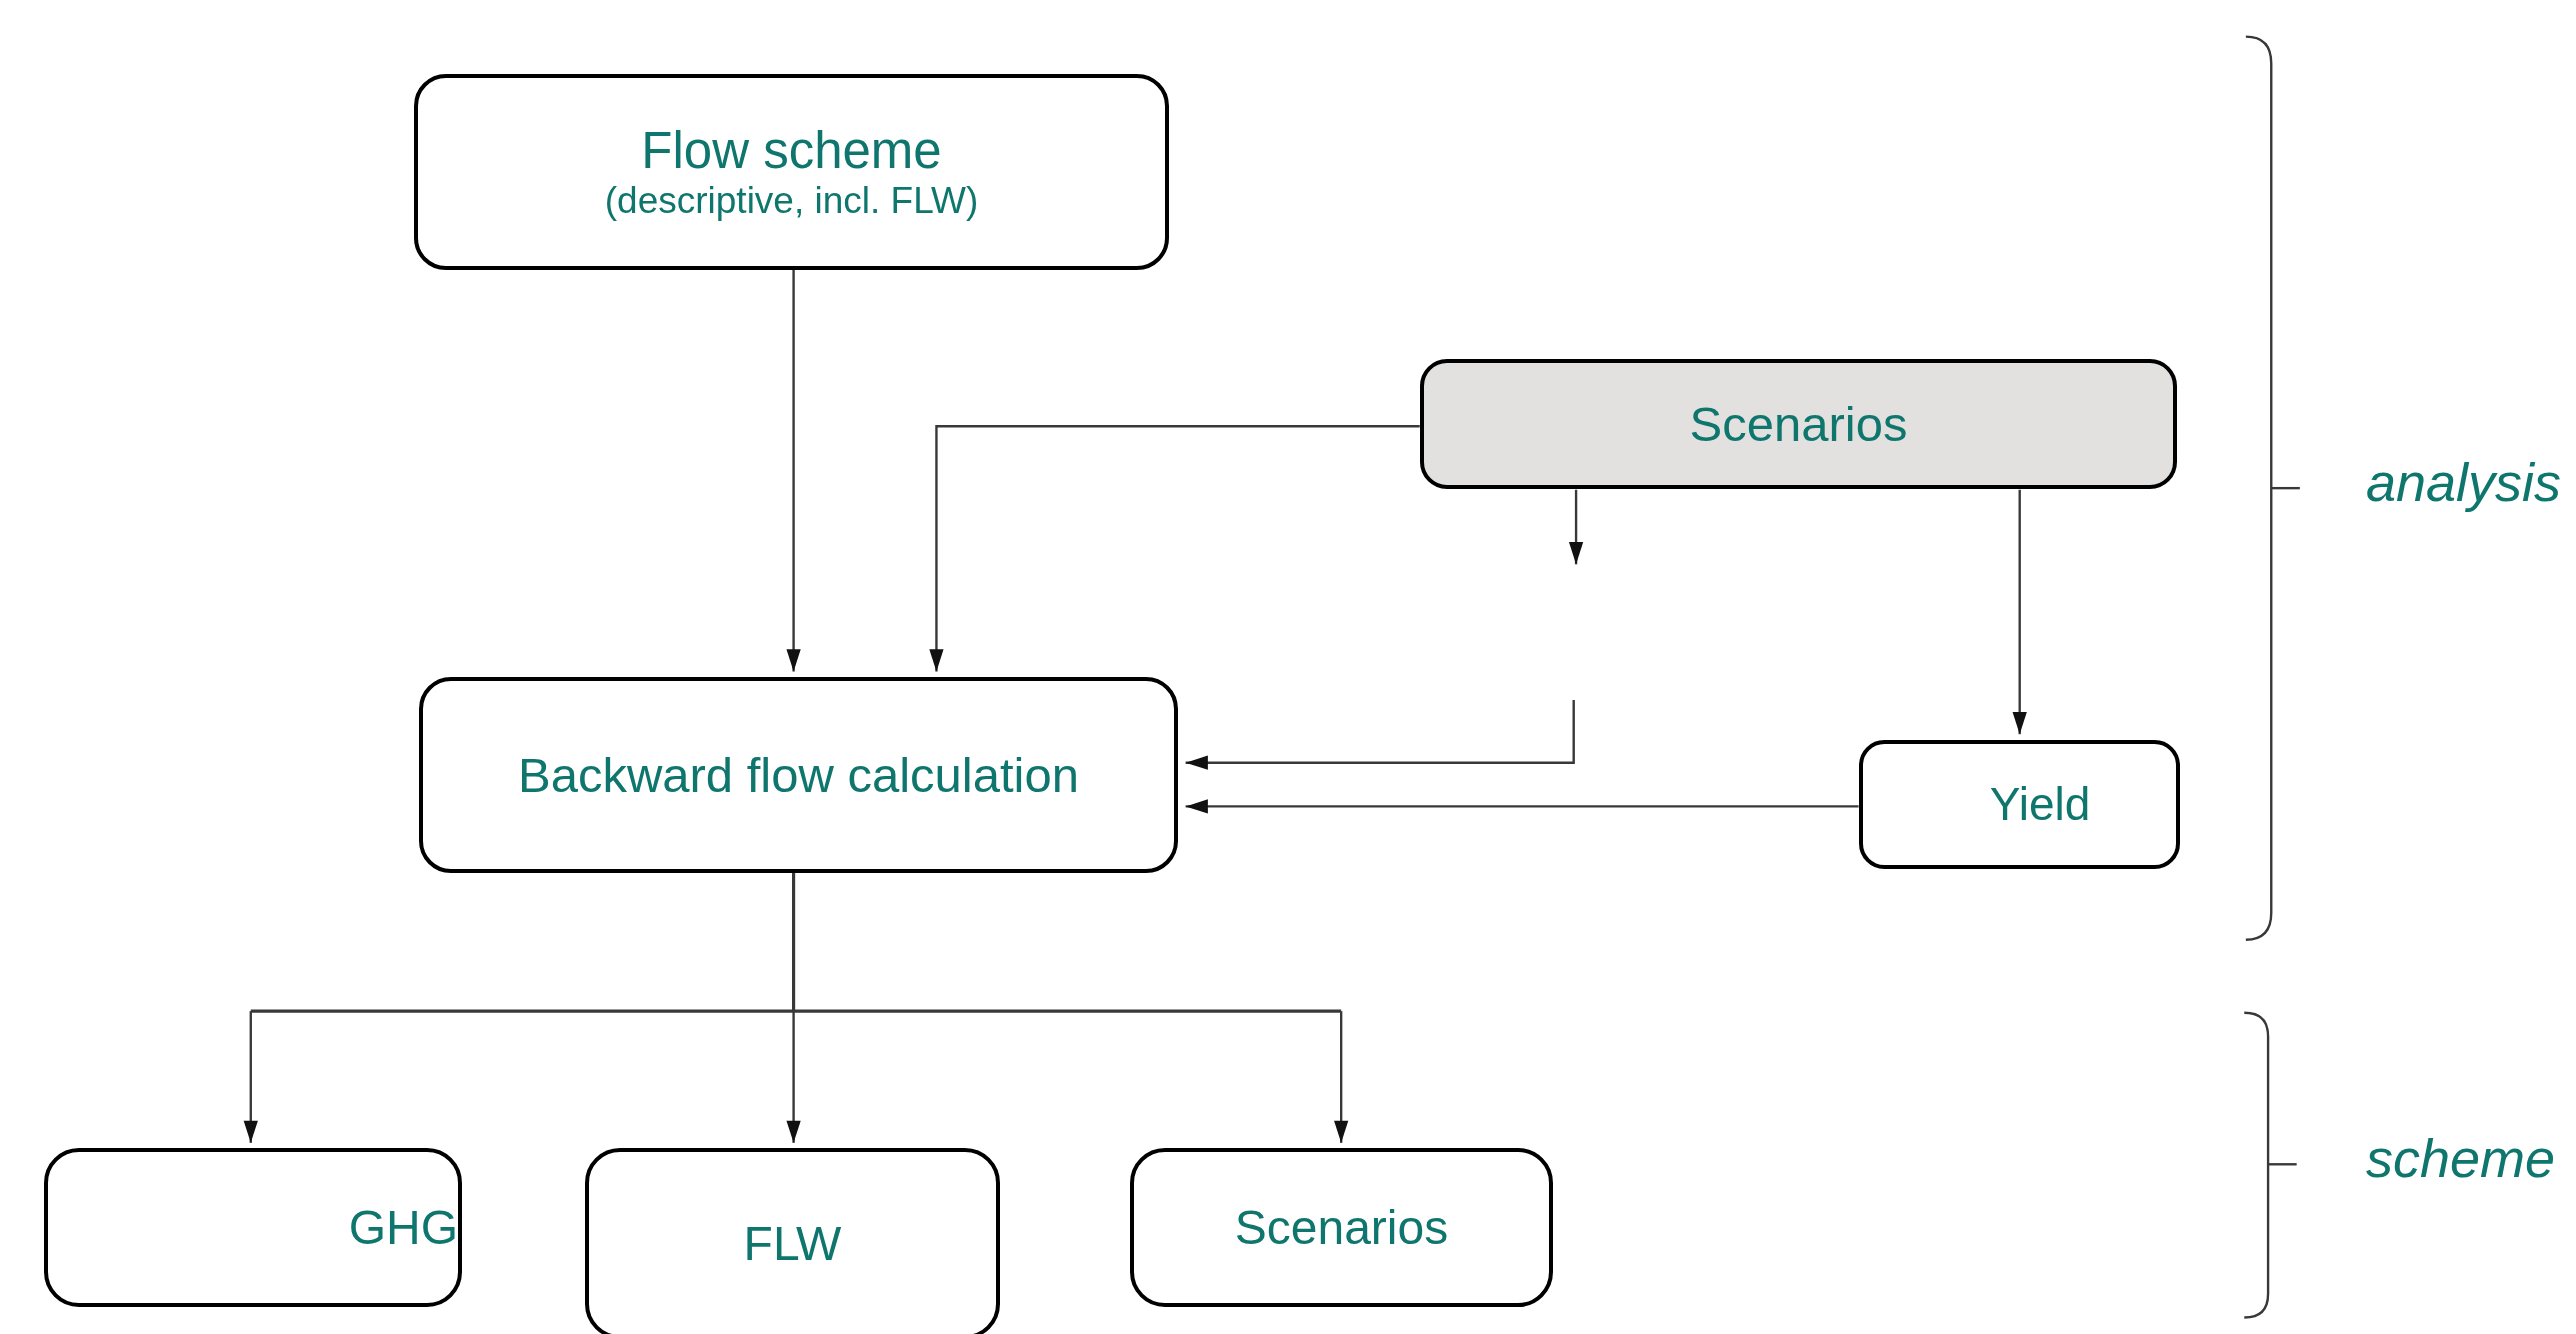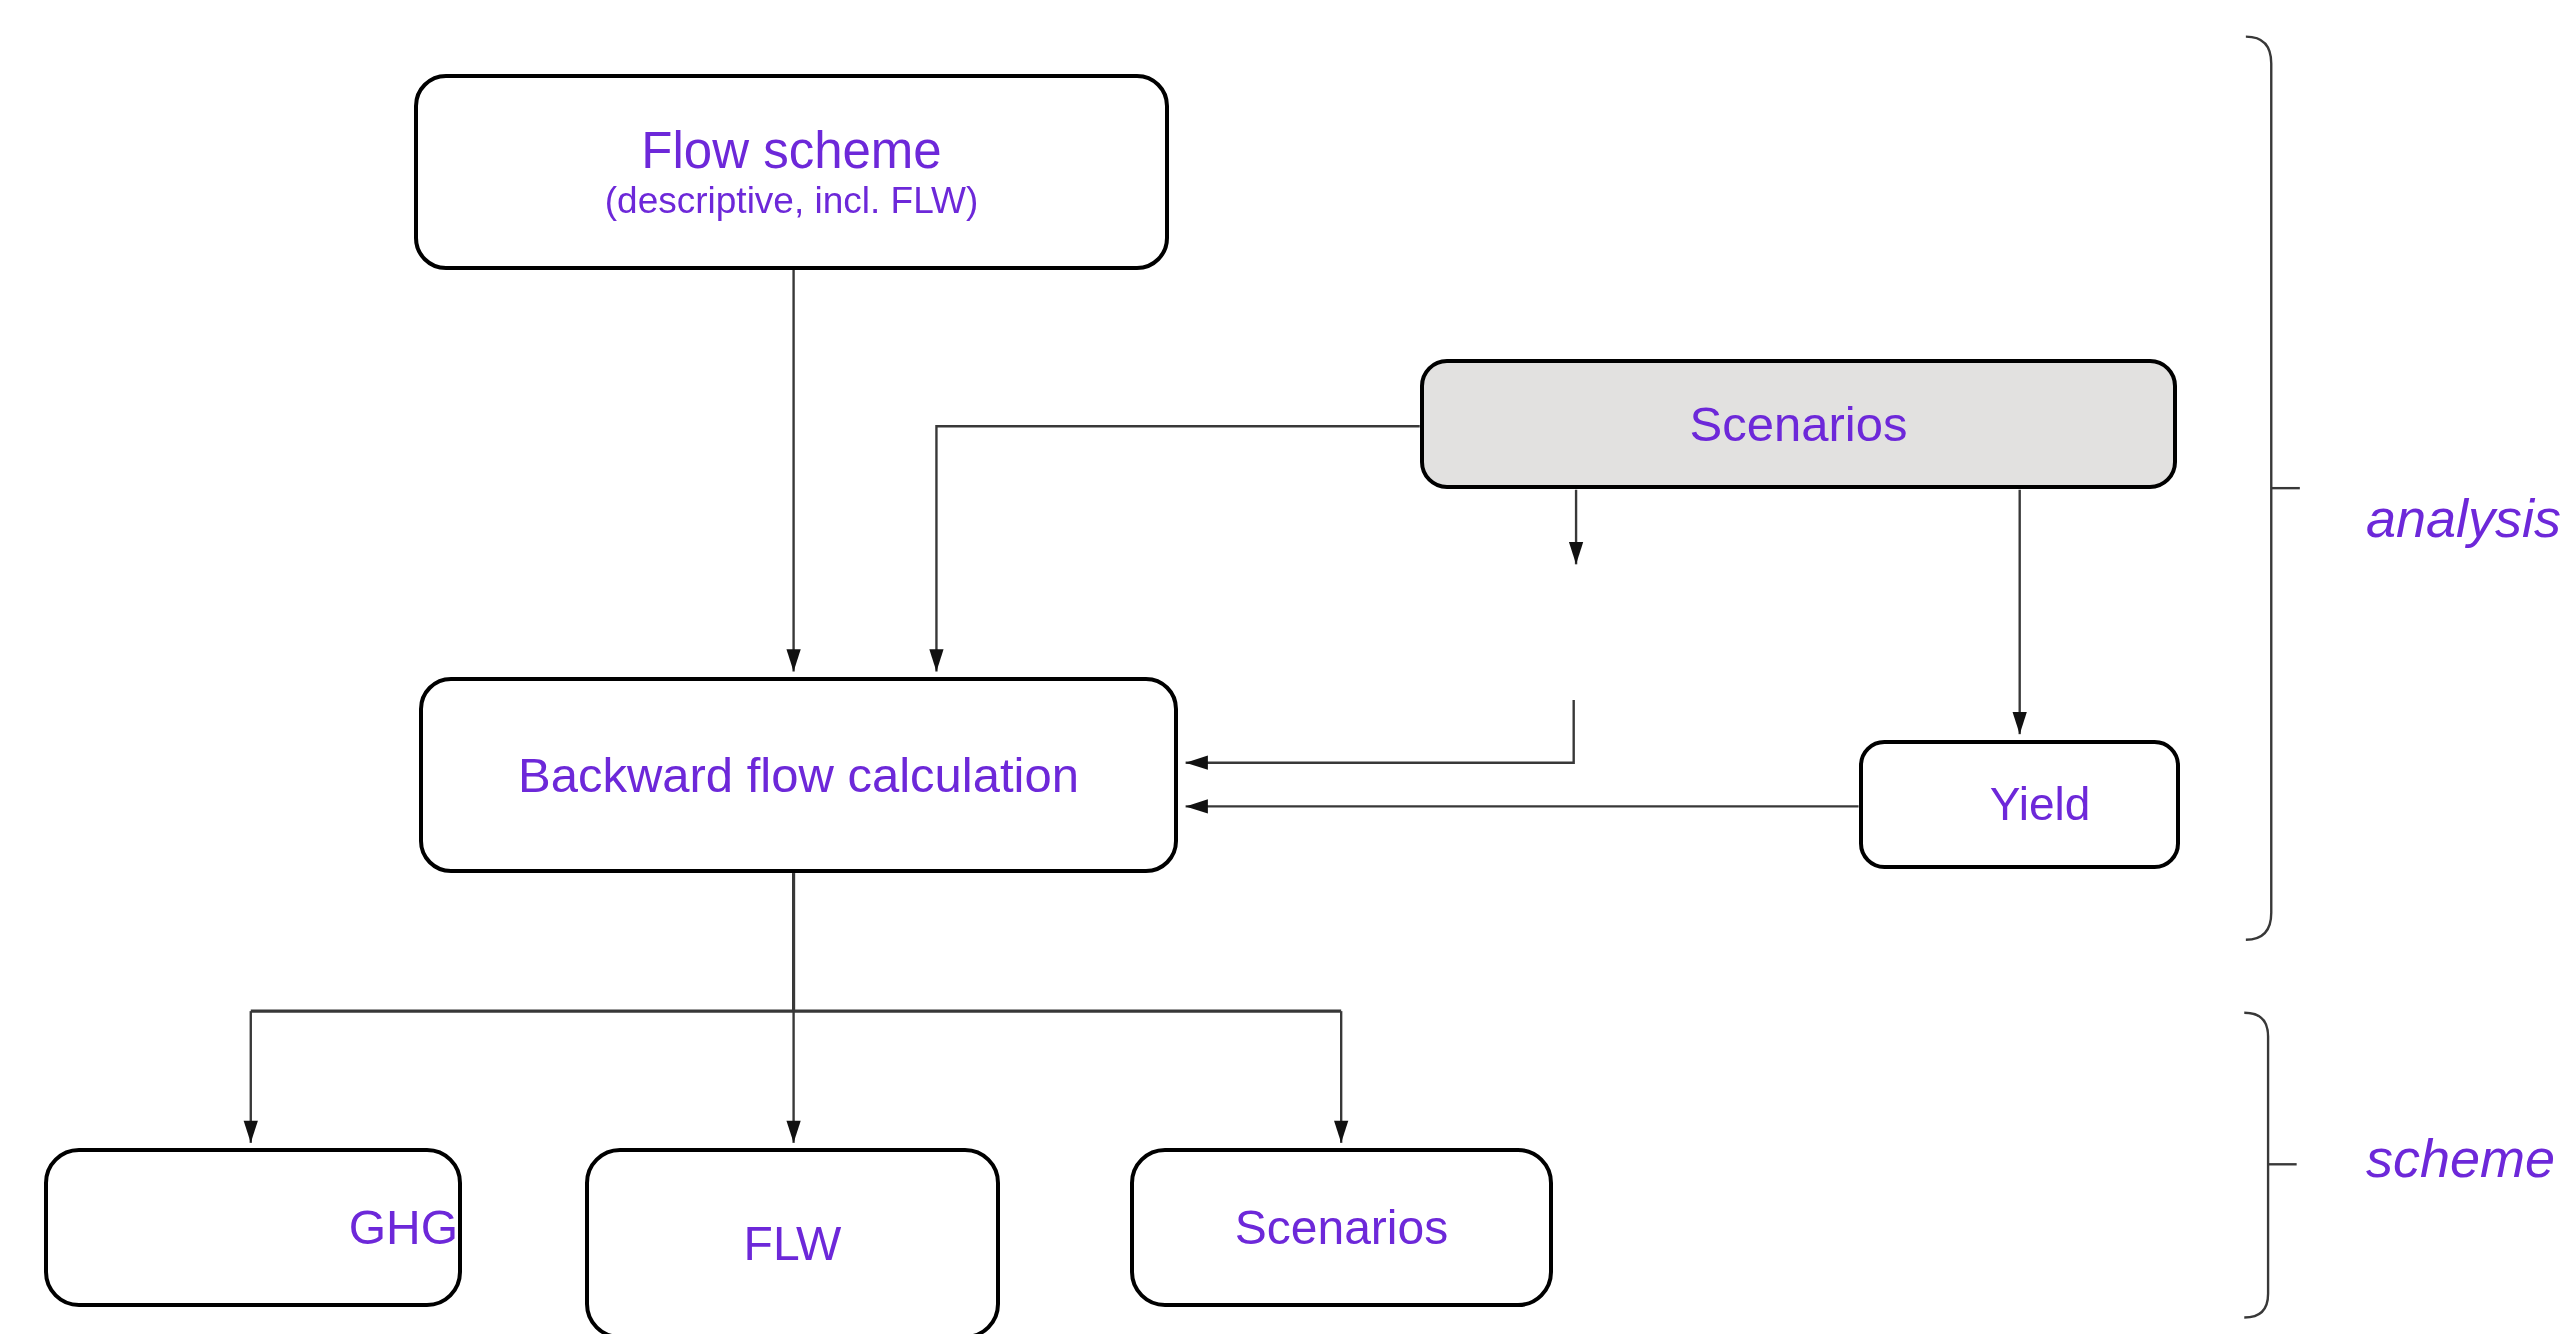--- a/index.html
+++ b/index.html
@@ -6,21 +6,21 @@
     margin: 0;
     padding: 0;
     background: #ffffff;
   }
   .canvas {
     position: relative;
     width: 2576px;
     height: 1335px;
     background: #ffffff;
     font-family: "Liberation Sans", sans-serif;
-    color: #6d28d9;
+    color: #0f766e;
     overflow: hidden;
   }
   .edges {
     position: absolute;
     left: 0;
     top: 0;
   }
   .node {
     position: absolute;
     box-sizing: border-box;
@@ -114,18 +114,18 @@
   </div>
 
   <div class="node" style="left:585px; top:1148px; width:415px; height:191px; border-radius:35px;">
     <div class="label" style="font-size:48px;">FLW</div>
   </div>
 
   <div class="node" style="left:1130px; top:1148px; width:423px; height:159px; border-radius:35px;">
     <div class="label" style="font-size:48px;">Scenarios</div>
   </div>
 
-  <div class="group-label" style="left:2366px; top:451px;margin-top:36px;">analysis</div>
+  <div class="group-label" style="left:2366px; top:451px;">analysis</div>
 
   <div class="group-label" style="left:2366px; top:1127px;">scheme</div>
 
 </div>
 
 
 </body></html>

